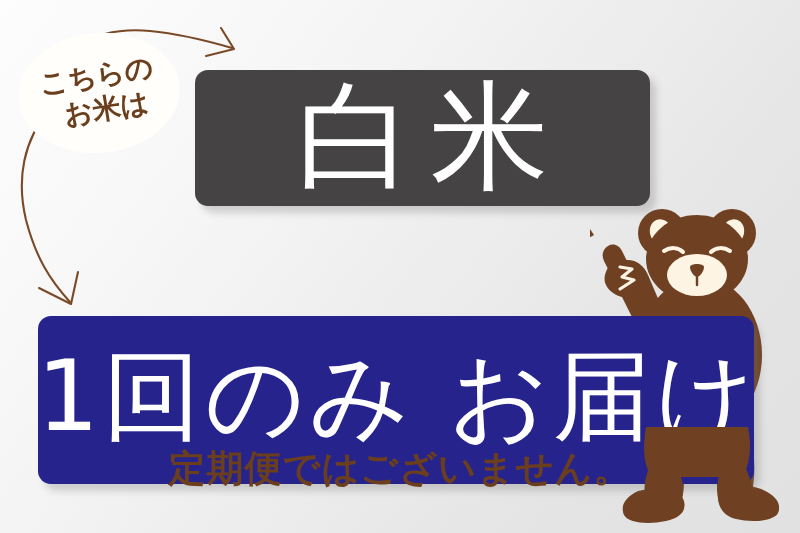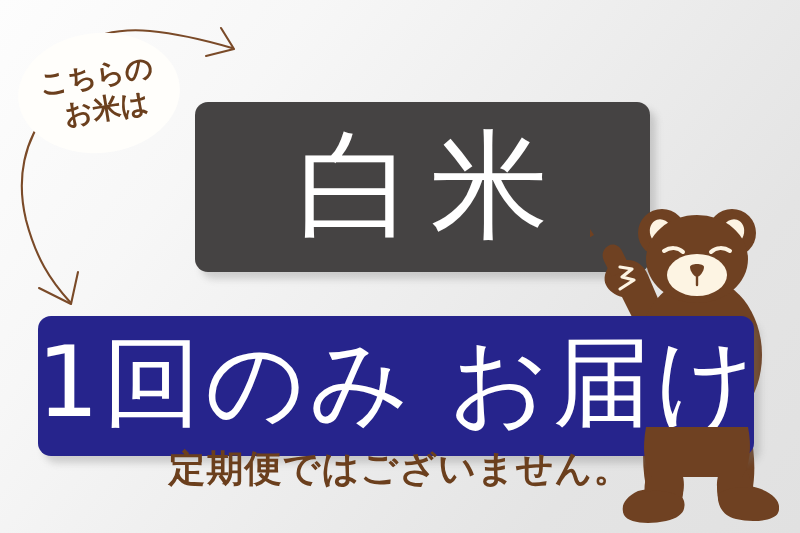--- a/index.html
+++ b/index.html
@@ -22,44 +22,43 @@
     display: flex;
     align-items: center;
     justify-content: center;
     box-sizing: border-box;
   }
 
   #banner-dark {
     left: 195px;
     top: 70px;
     width: 455px;
-    height: 170px;
+    height: 136px;
     background: #454343;
     border-radius: 13px;
     box-shadow: 6px 7px 7px rgba(120,120,120,0.30);
     z-index: 4;
-    margin-top: 32px;
   }
   #banner-dark .banner-text {
     color: #ffffff;
     font-size: 118px;
     line-height: 1;
     letter-spacing: 16px;
     text-indent: 16px;
     font-weight: 500;
     font-family: "DejaVu Sans", "Liberation Sans", sans-serif;
     white-space: nowrap;
     transform: translateY(-2px);
   }
 
   #banner-blue {
     left: 38px;
     top: 316px;
     width: 716px;
-    height: 140px;
+    height: 168px;
     background: #26248c;
     border-radius: 13px;
     box-shadow: 6px 7px 7px rgba(120,120,120,0.30);
     z-index: 9;
   }
   #banner-blue .banner-text {
     color: #ffffff;
     font-size: 98px;
     line-height: 1;
     letter-spacing: 4px;

